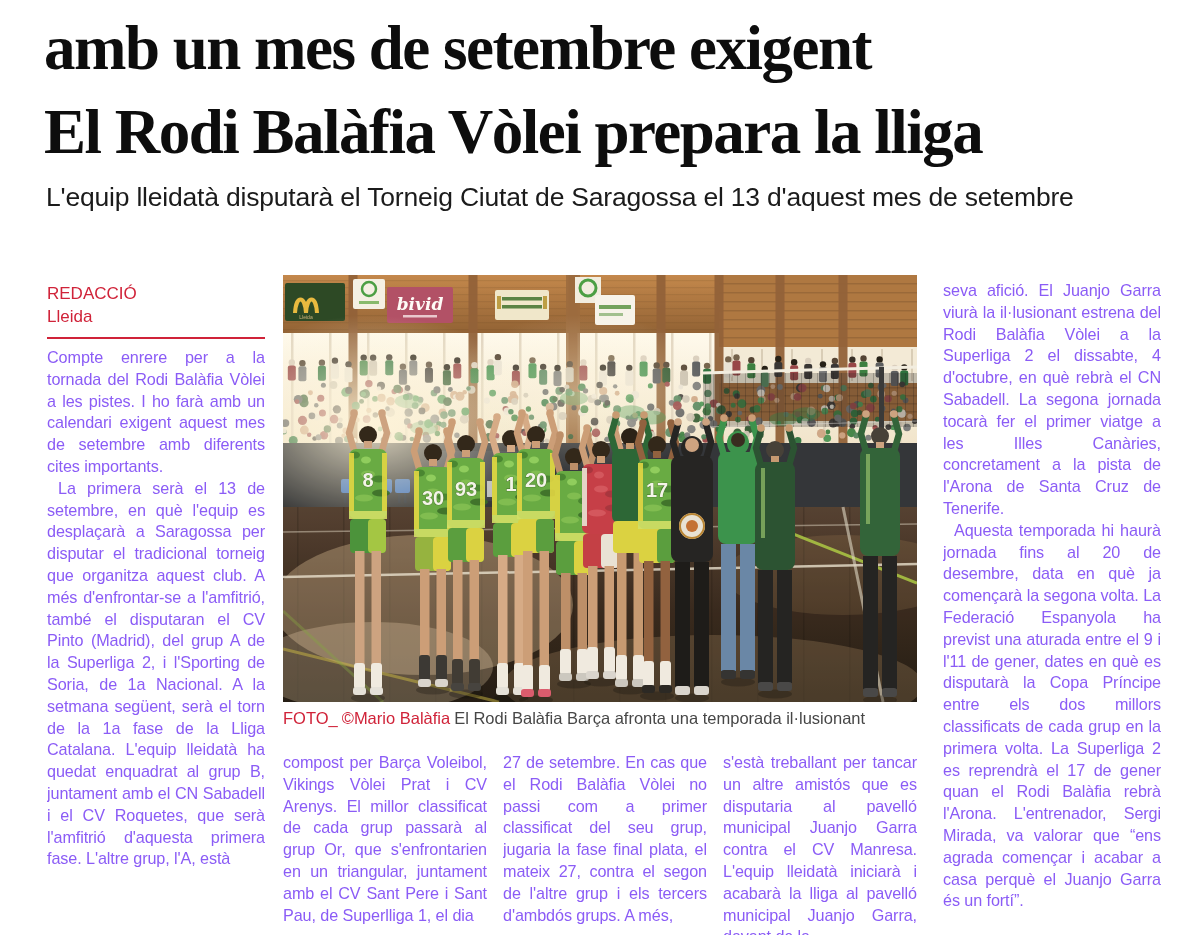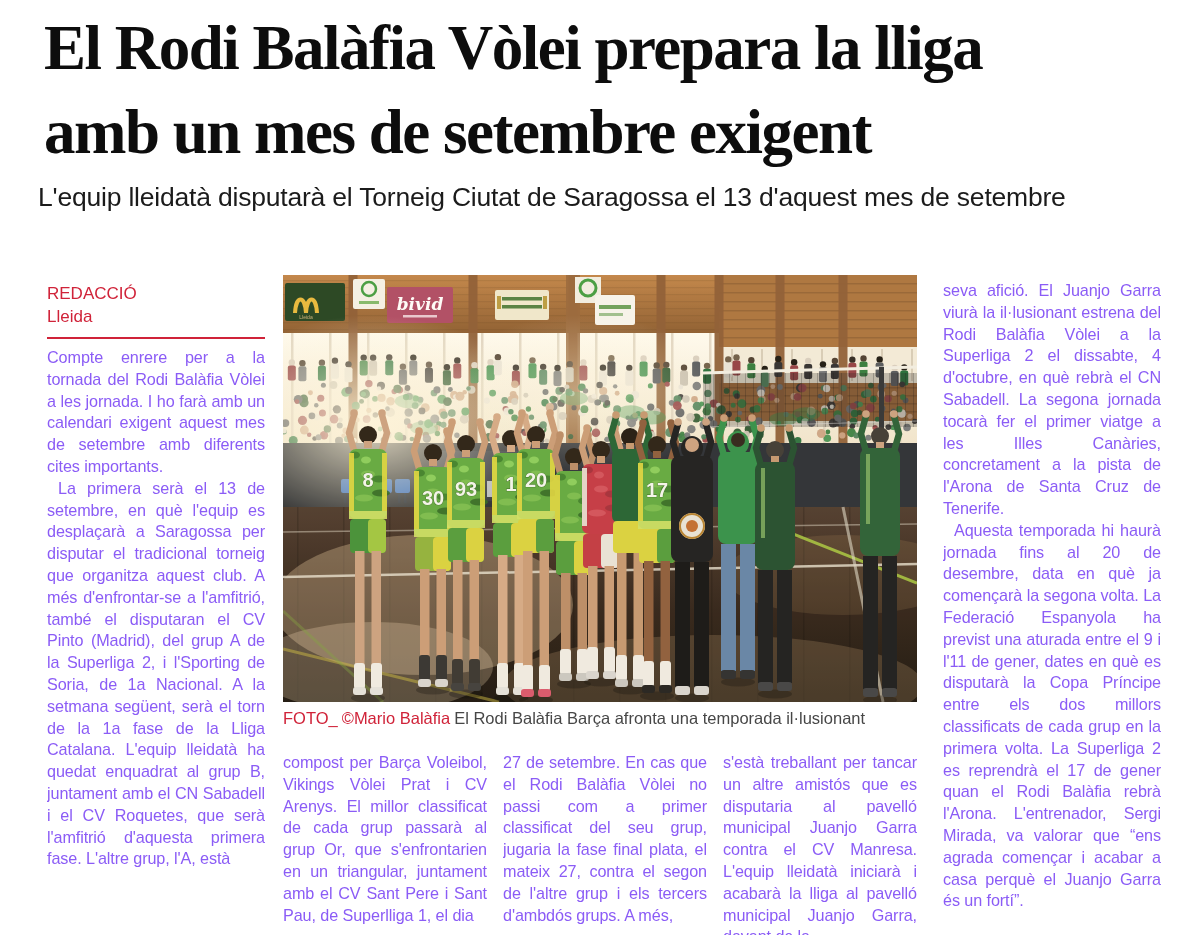--- a/index.html
+++ b/index.html
@@ -1,21 +1,21 @@
 <!DOCTYPE html>
 <html><head>
 <meta charset="utf-8">
 <style>
   html,body{margin:0;padding:0;background:#fff;}
   .page{position:relative;width:1179px;height:949px;background:#ffffff;overflow:hidden;
         font-family:"Liberation Sans",sans-serif;--red:#d02339;}
   .headline{position:absolute;left:44px;top:6px;width:1120px;
         font-family:"Liberation Serif",serif;font-weight:700;color:#0d0d0d;
         font-size:63px;line-height:84px;letter-spacing:-1.5px;}
-  .subhead{position:absolute;left:38px;top:178px;width:1120px;
+  .subhead{position:absolute;left:46px;top:178px;width:1120px;
         font-size:26.5px;line-height:39px;color:#1b1b1b;letter-spacing:-0.2px;}
   .byline{position:absolute;left:47px;top:282px;color:var(--red);
         font-weight:400;font-size:17px;line-height:23px;}
   .byline-rule{position:absolute;left:47px;top:337px;width:218px;height:2px;background:var(--red);}
   .body-col{position:absolute;font-size:16.2px;line-height:21.8px;color:#8b5cf6;
         text-align:justify;letter-spacing:-0.1px;overflow:hidden;}
   .body-col p{margin:0;}
   .body-col p.ind{text-indent:11px;}
   .col-left{left:47px;top:347px;width:218px;height:578px;}
   .col-m{top:752px;width:204px;height:183px;}
@@ -25,36 +25,36 @@
   .caption{position:absolute;left:283px;top:709px;width:648px;font-size:16.5px;color:#474747;white-space:nowrap;}
   .caption .red{color:var(--red);text-align:right;}
   .caption span{margin-right:4px;}
 </style>
 </head>
 <body>
 
 <div class="page">
 
   <div class="headline">
+    <div>amb un mes de setembre exigent</div>
     <div>El Rodi Balàfia Vòlei prepara la lliga</div>
-    <div>amb un mes de setembre exigent</div>
   </div>
 
   <div class="subhead">
     <div>L'equip lleidatà disputarà el Torneig Ciutat de Saragossa el 13 d'aquest mes de setembre</div>
   </div>
 
   <div class="byline">
     <div>REDACCIÓ</div>
     <div>Lleida</div>
   </div>
   <div class="byline-rule"></div>
 
   <div class="body-col col-left">
-    <p>Compte enrere per a la tornada del Rodi Balàfia Vòlei a les jornada. I ho farà amb un calendari exigent aquest mes de setembre amb diferents cites importants.</p>
+    <p>Compte enrere per a la tornada del Rodi Balàfia Vòlei a les pistes. I ho farà amb un calendari exigent aquest mes de setembre amb diferents cites importants.</p>
     <p class="ind">La primera serà el 13 de setembre, en què l'equip es desplaçarà a Saragossa per disputar el tradicional torneig que organitza aquest club. A més d'enfrontar-se a l'amfitrió, també el disputaran el CV Pinto (Madrid), del grup A de la Superliga 2, i l'Sporting de Soria, de 1a Nacional. A la setmana següent, serà el torn de la 1a fase de la Lliga Catalana. L'equip lleidatà ha quedat enquadrat al grup B, juntament amb el CN Sabadell i el CV Roquetes, que serà l'amfitrió d'aquesta primera fase. L'altre grup, l'A, està</p>
   </div>
 
   <svg id="photo-scene" class="photo" viewBox="0 0 634 427">
       <defs>
         <linearGradient id="woodG" x1="0" y1="0" x2="0" y2="1">
           <stop offset="0%" stop-color="#c08347"></stop>
           <stop offset="100%" stop-color="#8a5a2e"></stop>
         </linearGradient>
         <linearGradient id="windowG" x1="0" y1="0" x2="0" y2="1">

